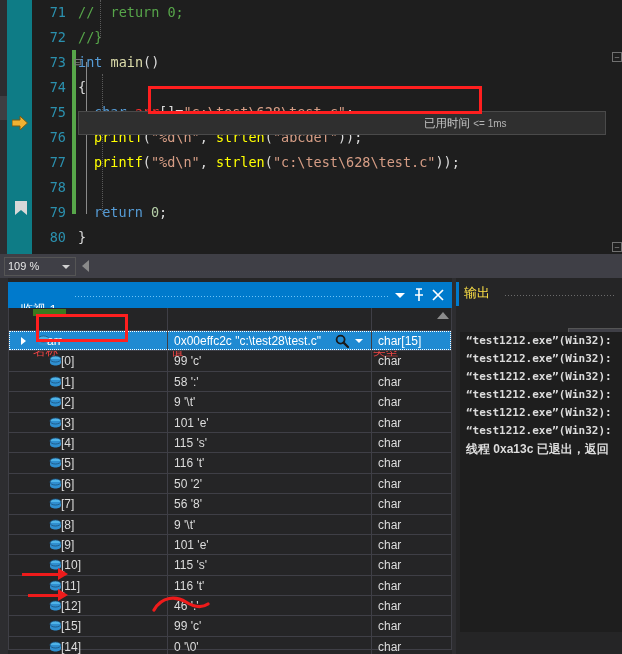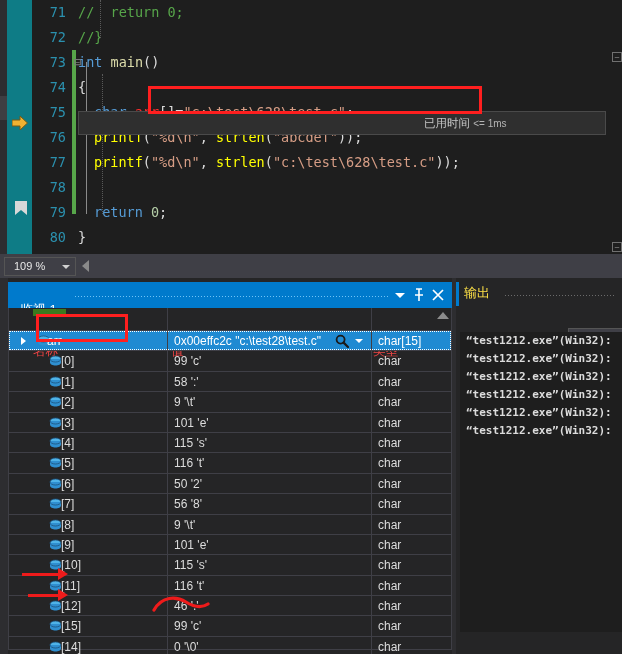--- a/index.html
+++ b/index.html
@@ -97,21 +97,21 @@
   }
 
   
   .zoombar{
     position:absolute; left:0; top:254px; width:622px; height:24px;
     background:#3f3f46; border-top:1px solid #3f3f46;
   }
   .zoomctl{
     position:absolute; left:4px; top:2px; width:72px; height:19px;
     background:#3f3f46; border:1px solid #555;
-    color:#e6e6e6; font-size:11px; line-height:17px; padding-left:9px;
+    color:#e6e6e6; font-size:11px; line-height:17px; padding-left:3px;
   }
   .zoomctl .caret{
     position:absolute; right:5px; top:7px;
     width:0;height:0;border-left:4px solid transparent;border-right:4px solid transparent;
     border-top:4px solid #d0d0d0;
   }
   .hscroll-left{
     position:absolute; left:82px; top:5px;
     width:0;height:0;border-top:6px solid transparent;border-bottom:6px solid transparent;
     border-right:7px solid #8a8a8a;
@@ -657,20 +657,21 @@
         </div>
       </div>
 
       <div class="out-body" id="output-lines">
           <div class="out-line">“test1212.exe”(Win32):</div>
           <div class="out-line">“test1212.exe”(Win32):</div>
           <div class="out-line">“test1212.exe”(Win32):</div>
           <div class="out-line">“test1212.exe”(Win32):</div>
           <div class="out-line">“test1212.exe”(Win32):</div>
           <div class="out-line">“test1212.exe”(Win32):</div>
+          <div class="out-line cjk">线程 0xa13c 已退出，返回</div>
           <div class="out-line"></div>
           <div class="out-line"></div>
           <div class="out-line"></div>
         </div>
     </div>
 
   </div>
 </div>
 
 </body></html>

